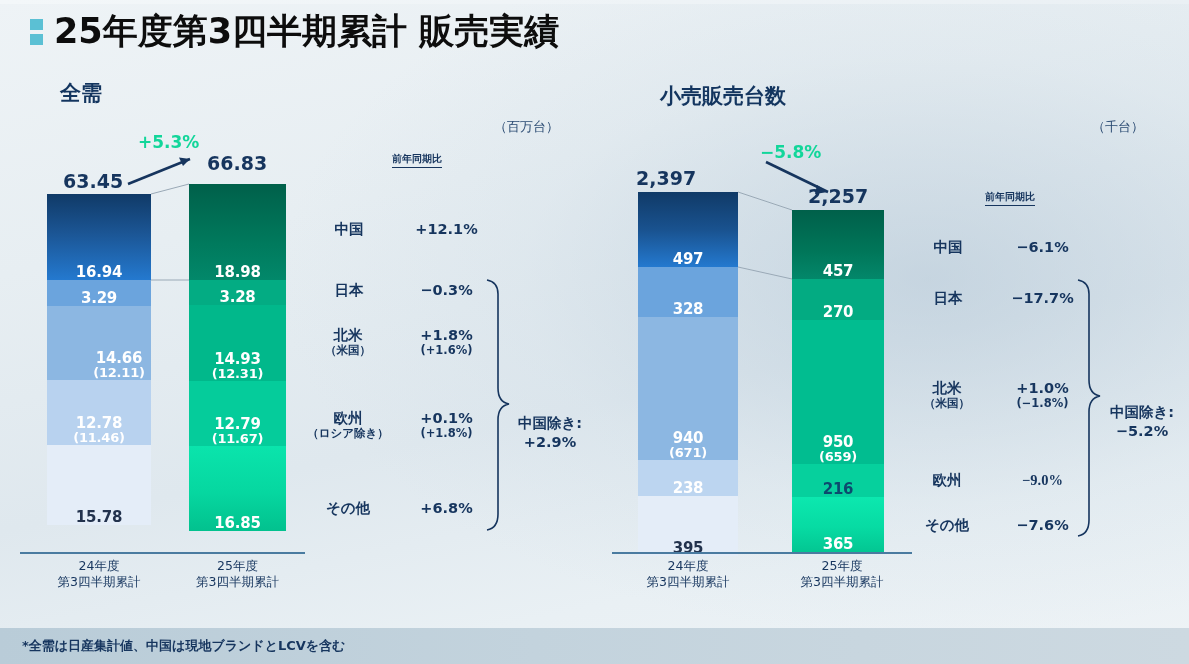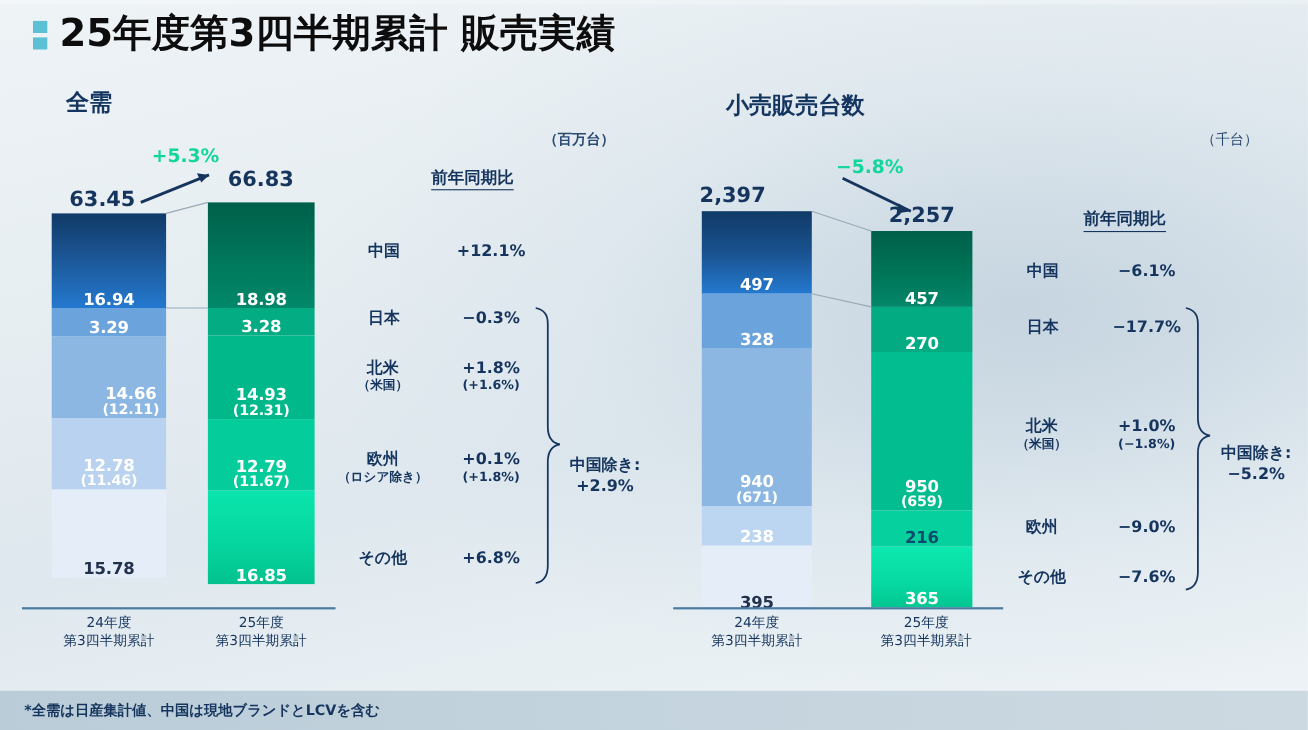--- a/index.html
+++ b/index.html
@@ -61,21 +61,21 @@
 
   .axis-line{ position:absolute; height:2px; background:#4a7ba0; }
   .axis-tick{
     position:absolute; text-align:center; font-size:12.5px; color:#16355e;
     line-height:1.25; font-weight:normal;
     font-family:"DejaVu Sans","Liberation Sans",sans-serif;
   }
 
   
   .yoy-head{
-    position:absolute; font-size:15px; font-weight:bold; color:#16355e;
+    position:absolute; font-size:10px; font-weight:bold; color:#16355e;
     border-bottom:1.5px solid #16355e; padding-bottom:1px;
     font-family:"DejaVu Sans","Liberation Sans",sans-serif;
   }
   .row-name{
     position:absolute; text-align:center; font-size:14.5px; font-weight:bold;
     color:#16355e; line-height:1.2;
     font-family:"DejaVu Sans","Liberation Sans",sans-serif;
   }
   .row-name .small{ font-size:11.5px; display:block; }
   .row-val{
@@ -118,21 +118,21 @@
       <span></span>
         <span></span>
     </div>
     <div class="title-text">25年度第3四半期累計 販売実績</div>
   </div>
 
   <div class="panel" id="panel-left">
 
     <div class="panel-title" style="left:60px; top:79px;">全需</div>
 
-    <div class="unit-label" style="left:494px; top:118px;font-weight:bold;">（百万台）</div>
+    <div class="unit-label" style="left:494px; top:118px;">（百万台）</div>
 
     <div class="total-label" style="left:63px; top:170px;">63.45</div>
     <div class="total-label" style="left:207px; top:152px;">66.83</div>
     <div class="growth-label" style="left:138px; top:132px;">+5.3%</div>
 
     <div class="bar" id="left-prev-bar" style="left:47px; top:194px; width:104px;">
         <div class="seg" style="height: 86px; background: linear-gradient(rgb(16, 58, 103) 0%, rgb(27, 85, 148) 45%, rgb(36, 121, 207) 100%); color: rgb(255, 255, 255);">
           <div class="v">16.94</div>
         </div>
         <div class="seg" style="height: 26px; background: rgb(107, 164, 221); color: rgb(255, 255, 255);">
@@ -305,21 +305,21 @@
       <span class="small">（米国）</span>
     </div>
     <div class="row-val" style="left:390px; top:380px; width:105px;">
       <span>+1.0%</span>
       <span class="small">(−1.8%)</span>
     </div>
 
     <div class="row-name" style="left:299px; top:472px; width:96px;">
       <span>欧州</span>
     </div>
-    <div class="row-val" style="left:390px; top:472px; width:105px;">
+    <div class="row-val" style="left:390px; top:472px; width:105px;font-family:Liberation Serif, serif;">
       <span>−9.0%</span>
     </div>
 
     <div class="row-name" style="left:296px; top:517px; width:102px;">
       <span>その他</span>
     </div>
     <div class="row-val" style="left:390px; top:517px; width:105px;">
       <span>−7.6%</span>
     </div>
 

